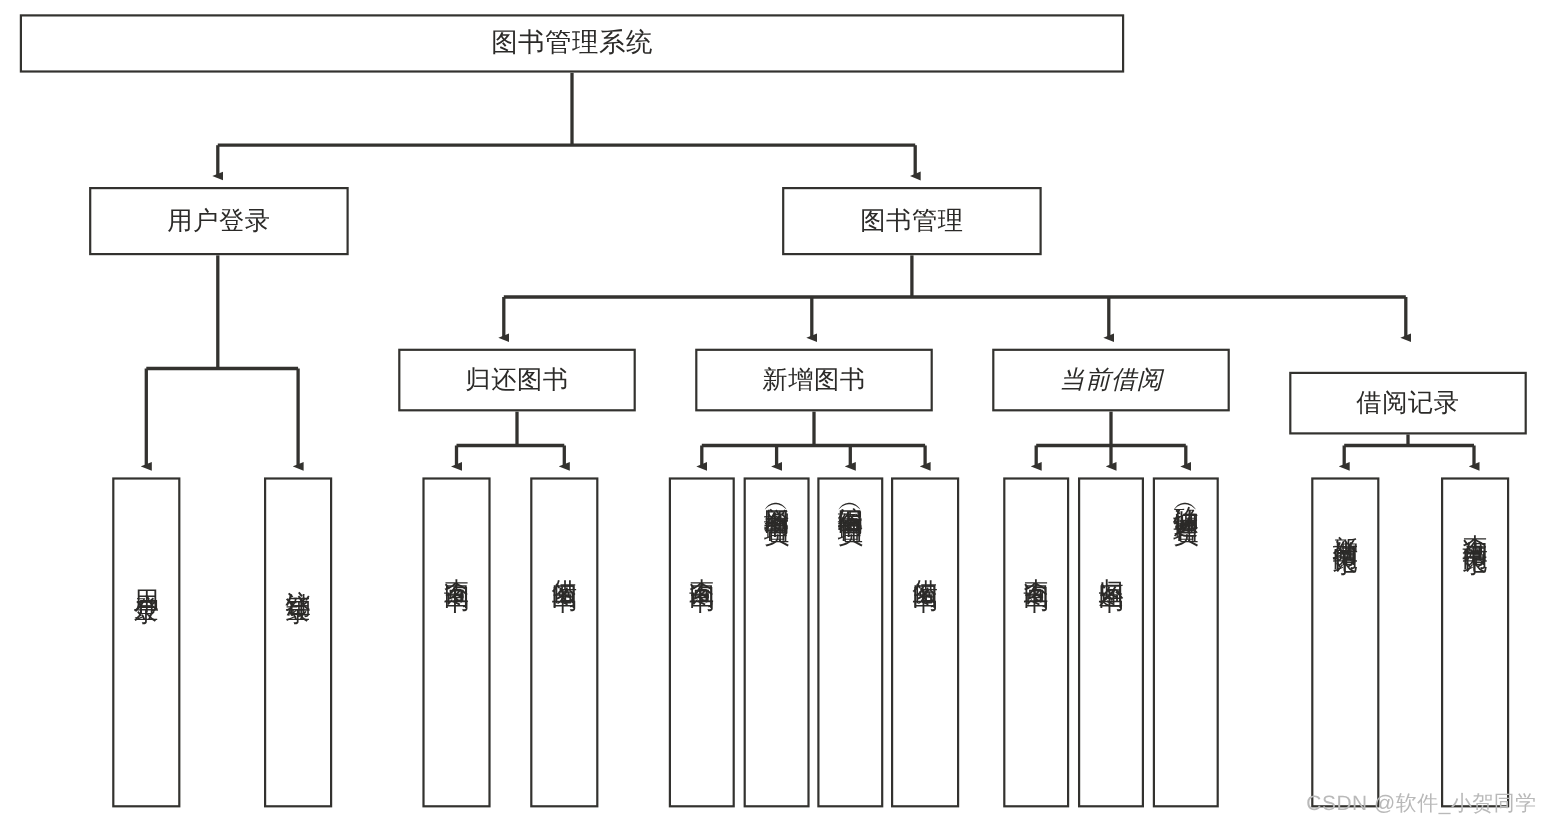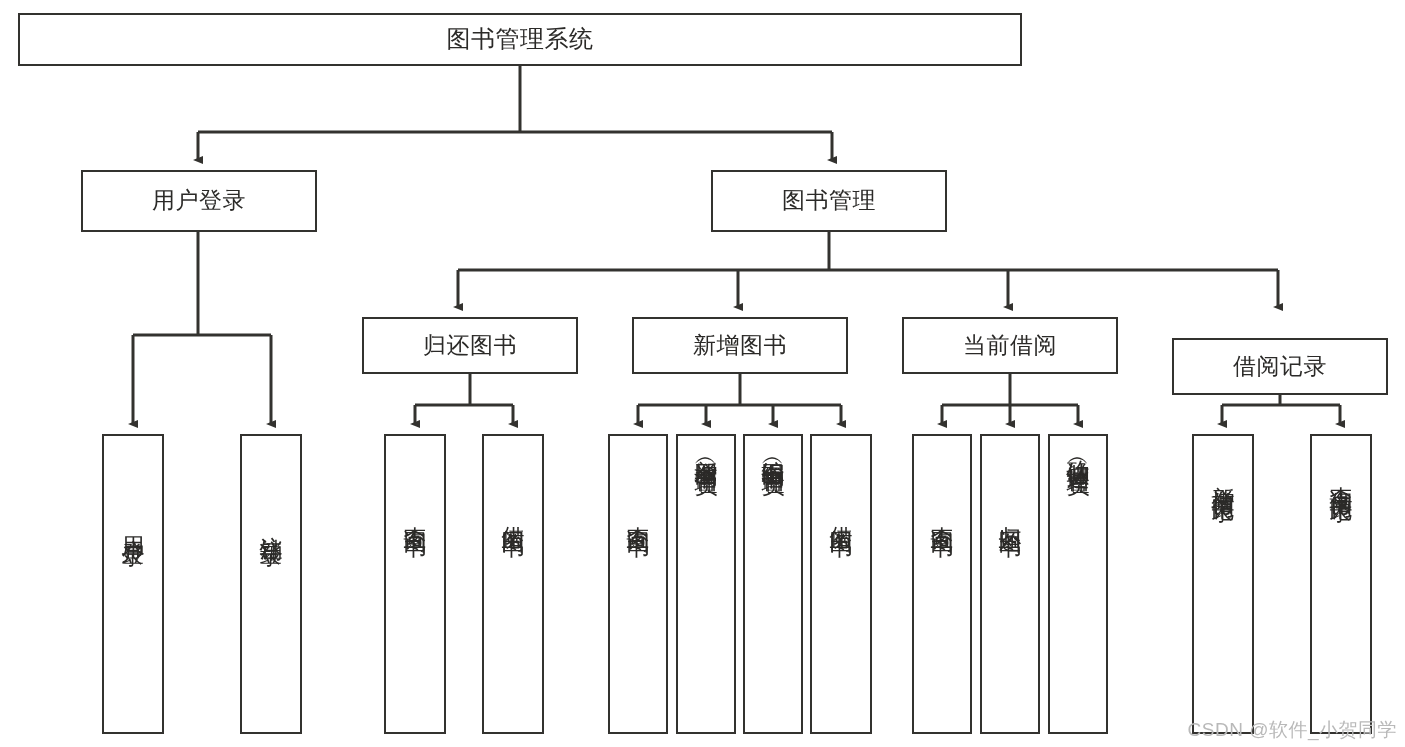--- a/index.html
+++ b/index.html
@@ -140,21 +140,21 @@
   <div class="node horiz" style="left:711px; top:170px; width:236px; height:62px;">
     <span>图书管理</span>
   </div>
 
   <div class="node horiz" style="left:362px; top:317px; width:216px; height:57px;">
     <span>归还图书</span>
   </div>
   <div class="node horiz" style="left:632px; top:317px; width:216px; height:57px;">
     <span>新增图书</span>
   </div>
-  <div class="node horiz" style="left:902px; top:317px; width:216px; height:57px;">
+  <div class="node horiz" style="left:902px; top:317px; width:216px; height:57px;font-style:italic;">
     <span>当前借阅</span>
   </div>
   <div class="node horiz" style="left:1172px; top:317px; width:216px; height:57px;margin-top:21px;">
     <span>借阅记录</span>
   </div>
 
   <div class="node leaf" style="left:102px; top:434px; width:62px; height:300px; padding-top:82px;">
     <span class="vtext">用户登录</span>
   </div>
   <div class="node leaf" style="left:240px; top:434px; width:62px; height:300px; padding-top:82px;">

